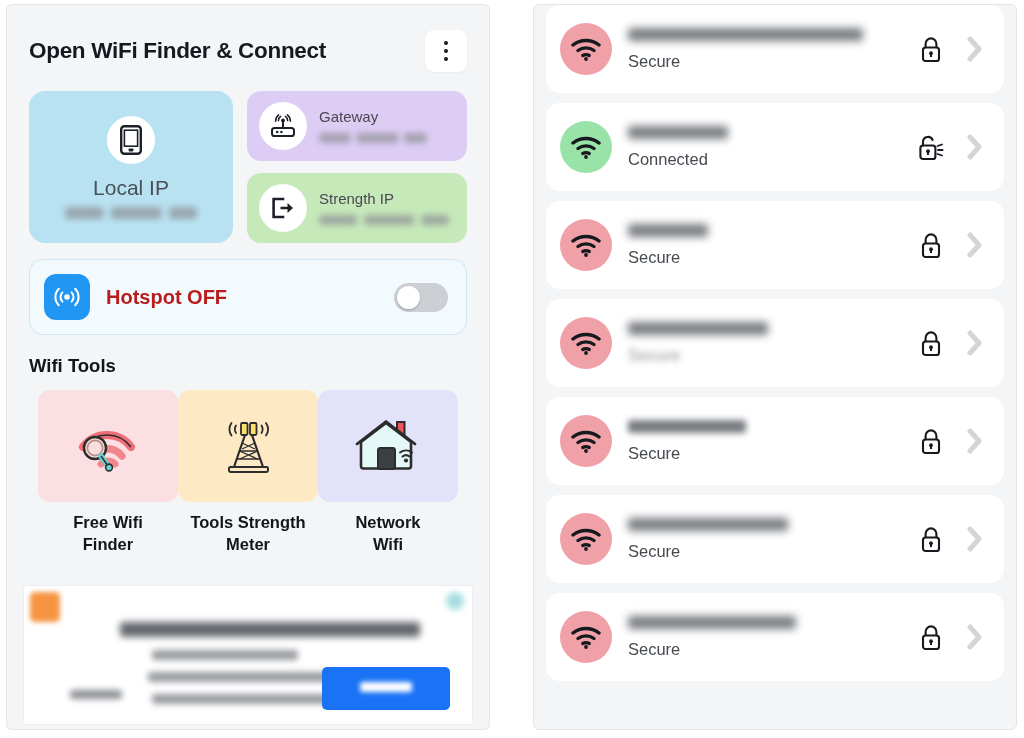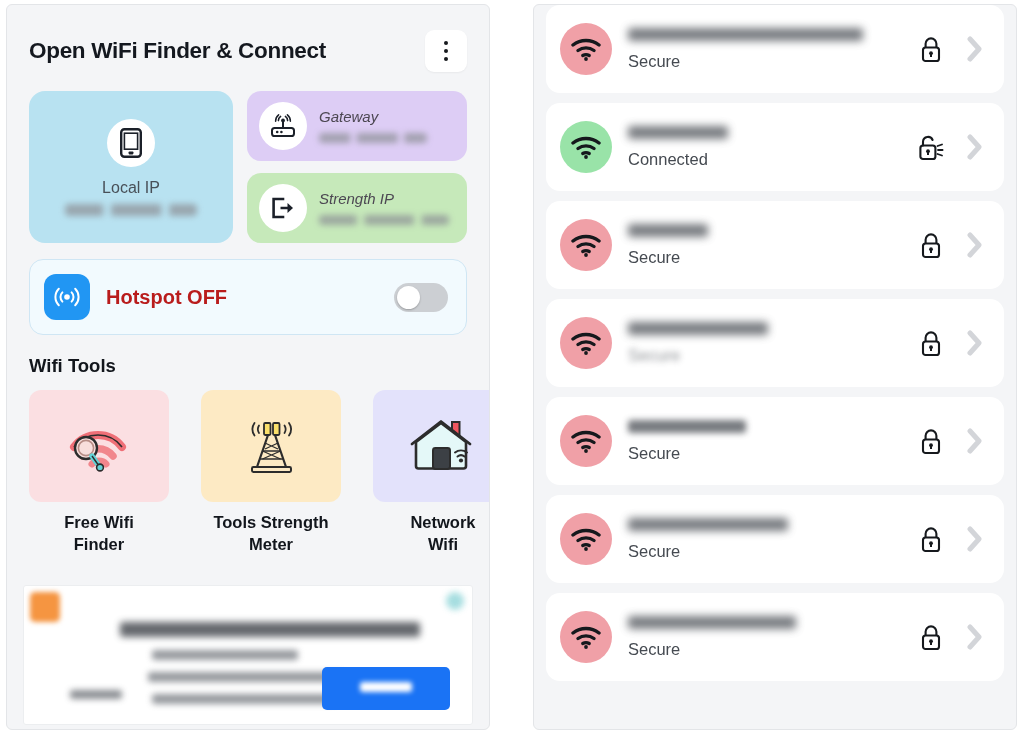--- a/index.html
+++ b/index.html
@@ -42,32 +42,32 @@
 
   .card-local {
     width: 220px; height: 152px; background: #b8e2f1; border-radius: 16px;
     display: flex; flex-direction: column; align-items: center; justify-content: center;
     gap: 0px;
   }
   .circ-icon {
     width: 48px; height: 48px; border-radius: 50%; background: #ffffff;
     display: flex; align-items: center; justify-content: center; flex: none;
   }
-  .card-local .label { font-size: 16px; color: #485058; margin-top: 12px; }
+  .card-local .label { font-size: 21px; color: #485058; margin-top: 12px; }
   .blurtext {
     margin-top: 7px; border-radius: 4px;
     background: linear-gradient(90deg,#8d9096 0%,#8d9096 28%,transparent 30%,transparent 34%,#8d9096 36%,#8d9096 72%,transparent 74%,transparent 78%,#8d9096 80%,#8d9096 100%);
     filter: blur(3.4px); opacity: 0.72;
   }
   .card-local .blurtext { width: 132px; height: 12px; }
 
   .card-col { display: flex; flex-direction: column; gap: 12px; }
   .mini-card {
     width: 220px; height: 70px; border-radius: 14px;
-    display: flex; align-items: center; padding-left: 12px; gap: 12px; font-style: italic;
+    display: flex; align-items: center; padding-left: 12px; gap: 12px;
   }
   .card-gateway { background: #ddcdf5; }
   .card-external { background: #c6e9ba; }
   .mini-card .txt { display: flex; flex-direction: column; justify-content: center; }
   .mini-card .mlabel { font-size: 15px; color: #4c4752; line-height: 1.1; }
   .mini-card .blurtext { width: 108px; height: 10px; margin-top: 8px; }
   .card-external .blurtext { width: 130px; }
 
   .hotspot-bar {
     margin-top: 16px; height: 76px; background: #f2fafe;
@@ -83,21 +83,21 @@
     width: 54px; height: 29px; border-radius: 15px; background: #cccfd3;
     position: relative; flex: none; cursor: pointer;
   }
   .toggle .knob {
     position: absolute; left: 3px; top: 3px; width: 23px; height: 23px;
     border-radius: 50%; background: #ffffff; box-shadow: 0 1px 2px rgba(0,0,0,0.25);
   }
 
   .tools-title { margin-top: 20px; font-size: 18.5px; font-weight: bold; color: #12161c; }
 
-  .tools-row { display: flex; gap: 32px; margin-top: 13px; }
+  .tools-row { display: flex; gap: 0; margin-top: 13px; justify-content: center; }
   .tool { width: 140px; display: flex; flex-direction: column; align-items: center; cursor: pointer; }
   .tool-tile {
     width: 140px; height: 112px; border-radius: 12px;
     display: flex; align-items: center; justify-content: center;
   }
   .t1 { background: #fbdfe2; }
   .t2 { background: #fdeac4; }
   .t3 { background: #e3e2fb; }
   .tool-label {
     margin-top: 9px; text-align: center; font-size: 16.5px; font-weight: bold;

